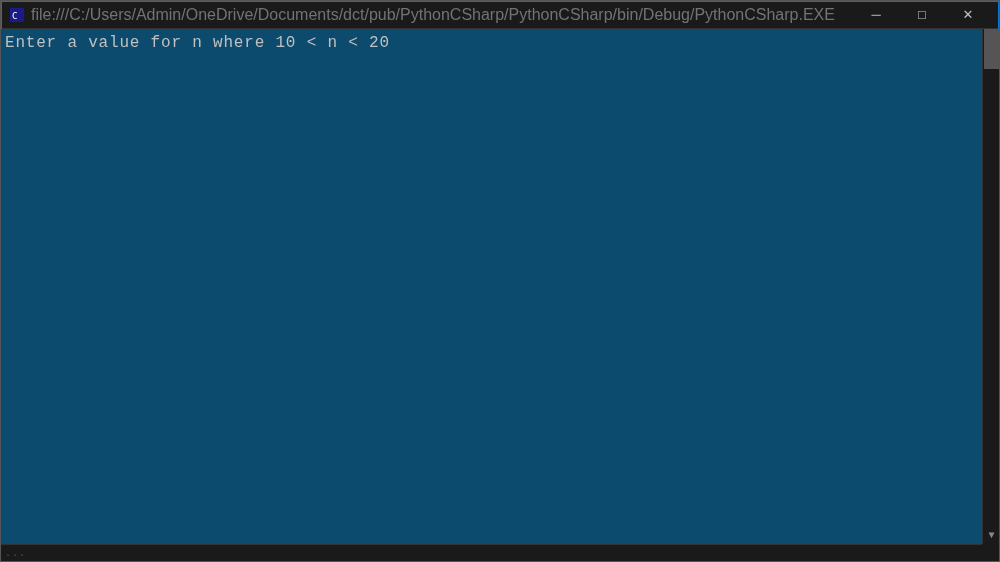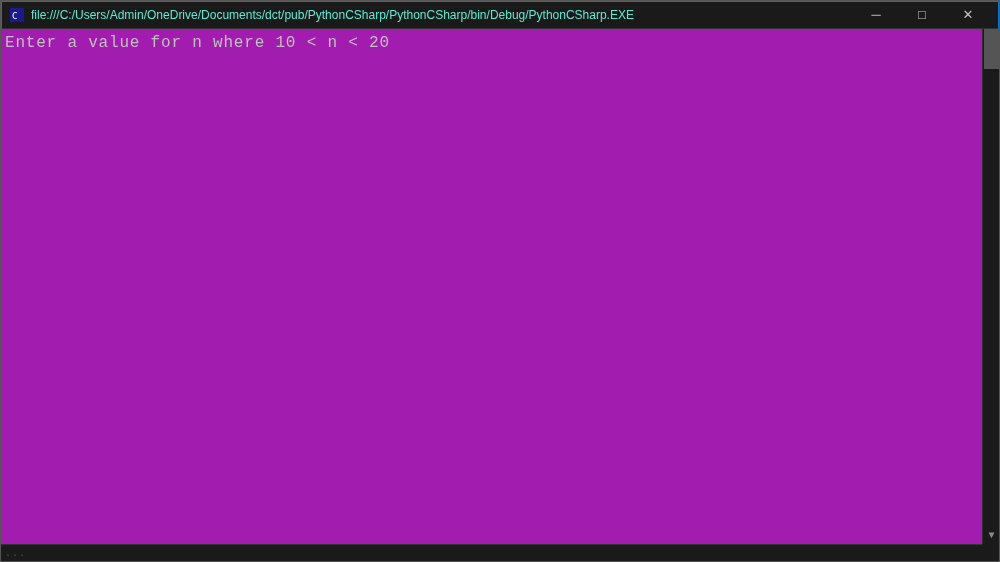--- a/index.html
+++ b/index.html
@@ -47,22 +47,22 @@
       justify-content: center;
     }
 
     .title-bar-icon svg {
       width: 14px;
       height: 14px;
     }
 
     .title-bar-text {
       flex: 1;
-      color: #5eead4;
-      font-size: 12px;
+      color: #737373;
+      font-size: 16px;
       font-family: 'Segoe UI', Arial, sans-serif;
       white-space: nowrap;
       overflow: hidden;
       text-overflow: ellipsis;
     }
 
     .title-bar-controls {
       display: flex;
       align-items: center;
       gap: 0;
@@ -77,21 +77,21 @@
       font-size: 13px;
       cursor: pointer;
       display: flex;
       align-items: center;
       justify-content: center;
       font-family: 'Segoe UI', Arial, sans-serif;
     }
 
     .console-body {
       flex: 1;
-      background: #a21caf;
+      background: #0c4a6e;
       color: #c0c0c0;
       font-family: 'Courier New', Courier, monospace;
       font-size: 16px;
       padding: 4px 4px;
       overflow: hidden;
       position: relative;
     }
 
     .console-line {
       color: #c0c0c0;

